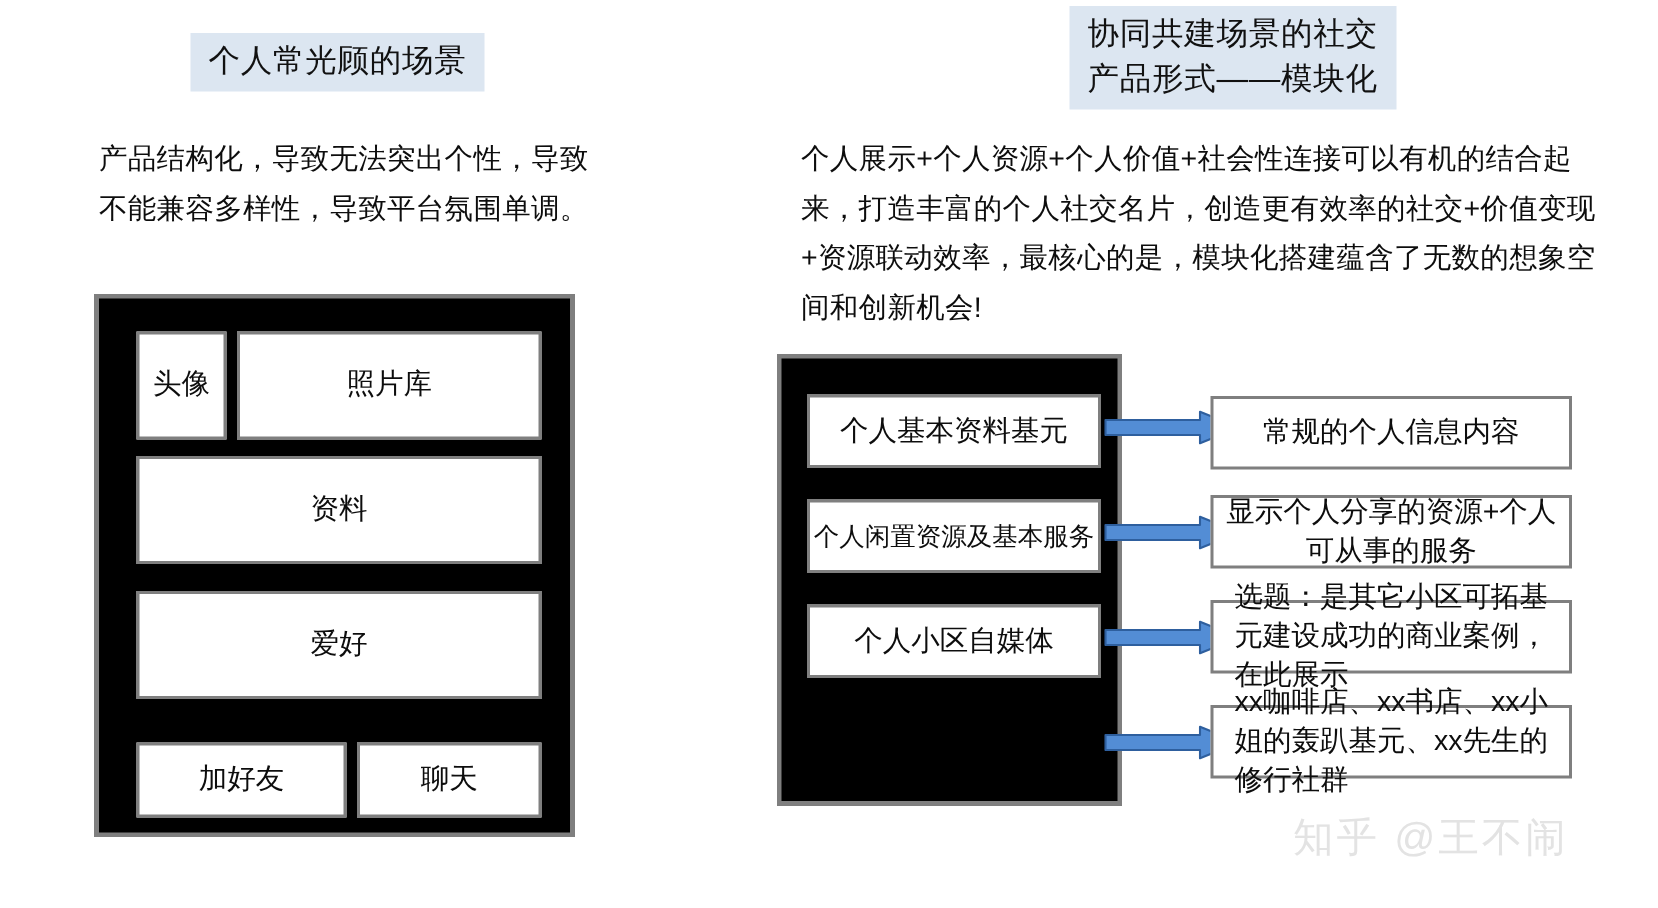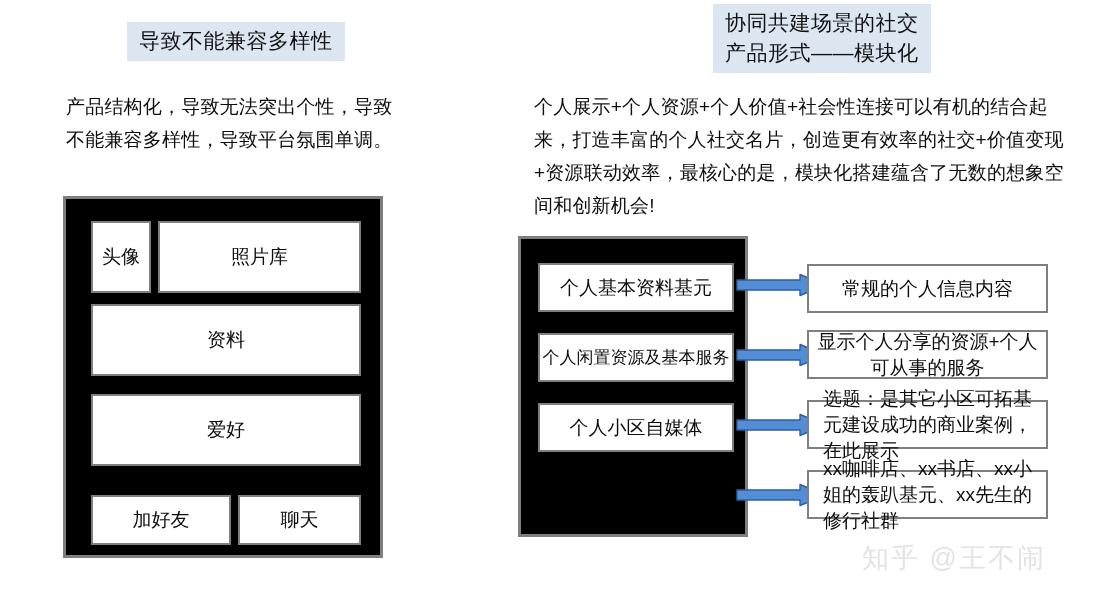--- a/index.html
+++ b/index.html
@@ -81,21 +81,21 @@
     user-select: none;
   }
 </style>
 </head>
 <body>
 
 <div id="canvas">
 
   <div class="abs" style="left:0;top:0;width:470px;height:605px;">
 
-    <div class="abs title-chip" style="left:127px;top:22px;">导致不能兼容多样性</div>
+    <div class="abs title-chip" style="left:127px;top:22px;">个人常光顾的场景</div>
 
     <div class="abs body-text" style="left:66px;top:90px;width:330px;">产品结构化，导致无法突出个性，导致不能兼容多样性，导致平台氛围单调。</div>
 
     <div class="abs outer-box" style="left:63px;top:196px;width:320px;height:362px;">
 
       <div class="abs inner-box" style="left:25px;top:22px;width:60px;height:72px;">
         <span>头像</span>
       </div>
       <div class="abs inner-box" style="left:92px;top:22px;width:203px;height:72px;">
         <span>照片库</span>

